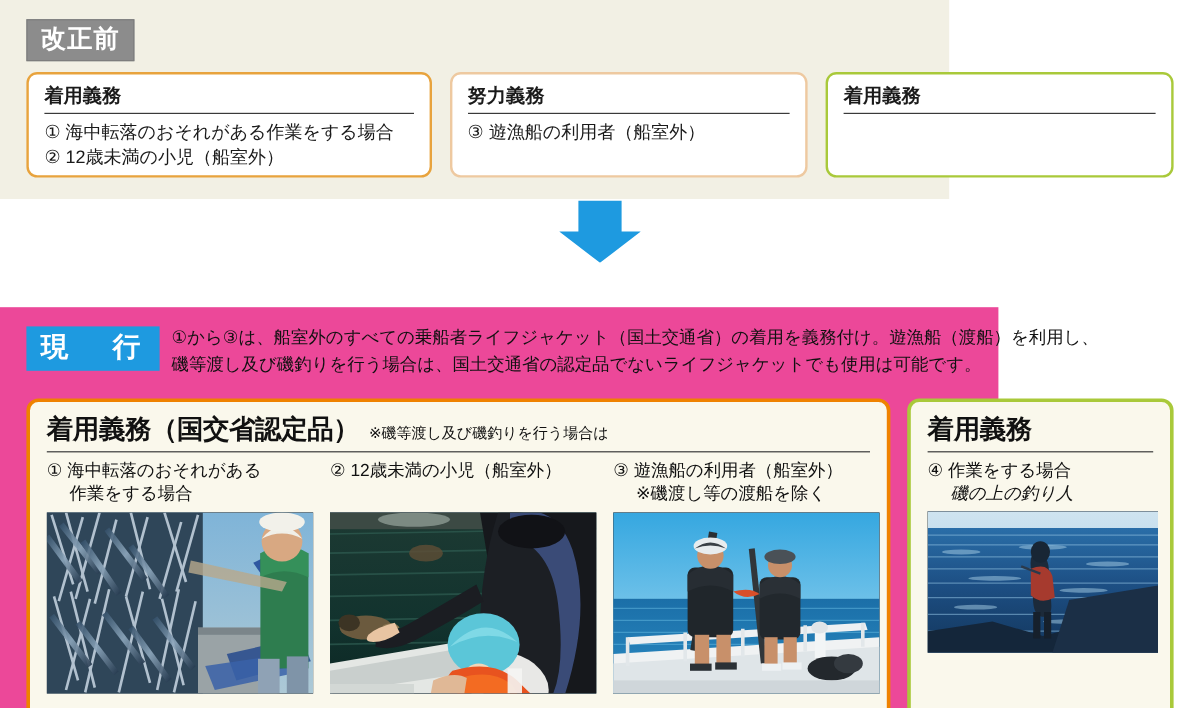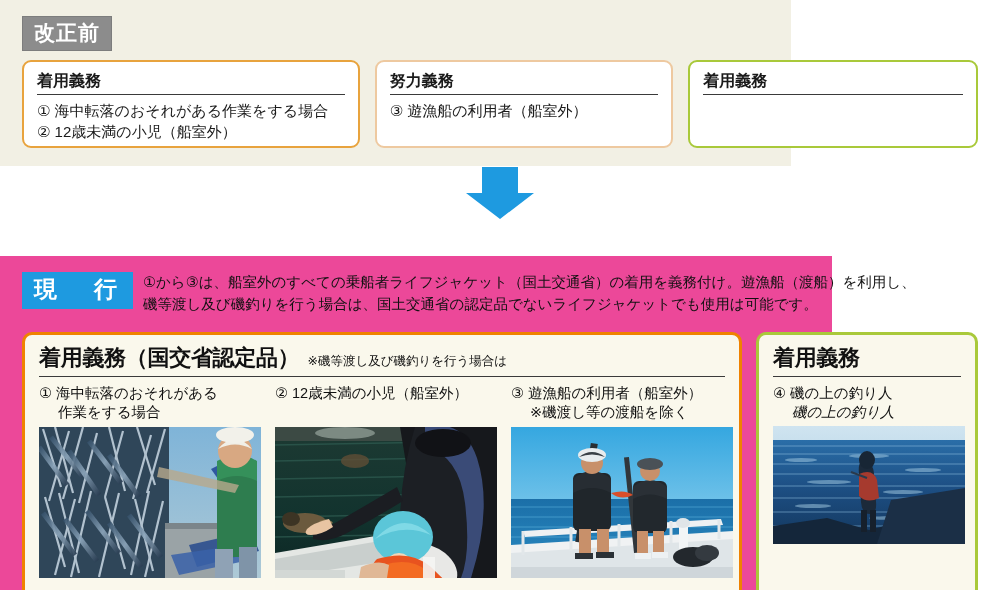--- a/index.html
+++ b/index.html
@@ -455,21 +455,21 @@
 
         </div>
       </div>
 
       <div class="panel panel-side">
         <div class="panel-title-row">
           <div class="panel-title">着用義務</div>
         </div>
         <div class="panel-rule"></div>
         <div class="side-label">
-          <div>④ 磯の上の釣り人</div>
+          <div>④ 作業をする場合</div>
           <div class="ln2">磯の上の釣り人</div>
         </div>
         <div class="photo-side">
           <svg width="192" height="118" viewBox="0 0 192 118">
             <defs>
               <linearGradient id="p4sky" x1="0" y1="0" x2="0" y2="1">
                 <stop offset="0%" stop-color="#cfe4f0"></stop>
                 <stop offset="100%" stop-color="#9ec4dc"></stop>
               </linearGradient>
               <linearGradient id="p4sea" x1="0" y1="0" x2="0" y2="1">

